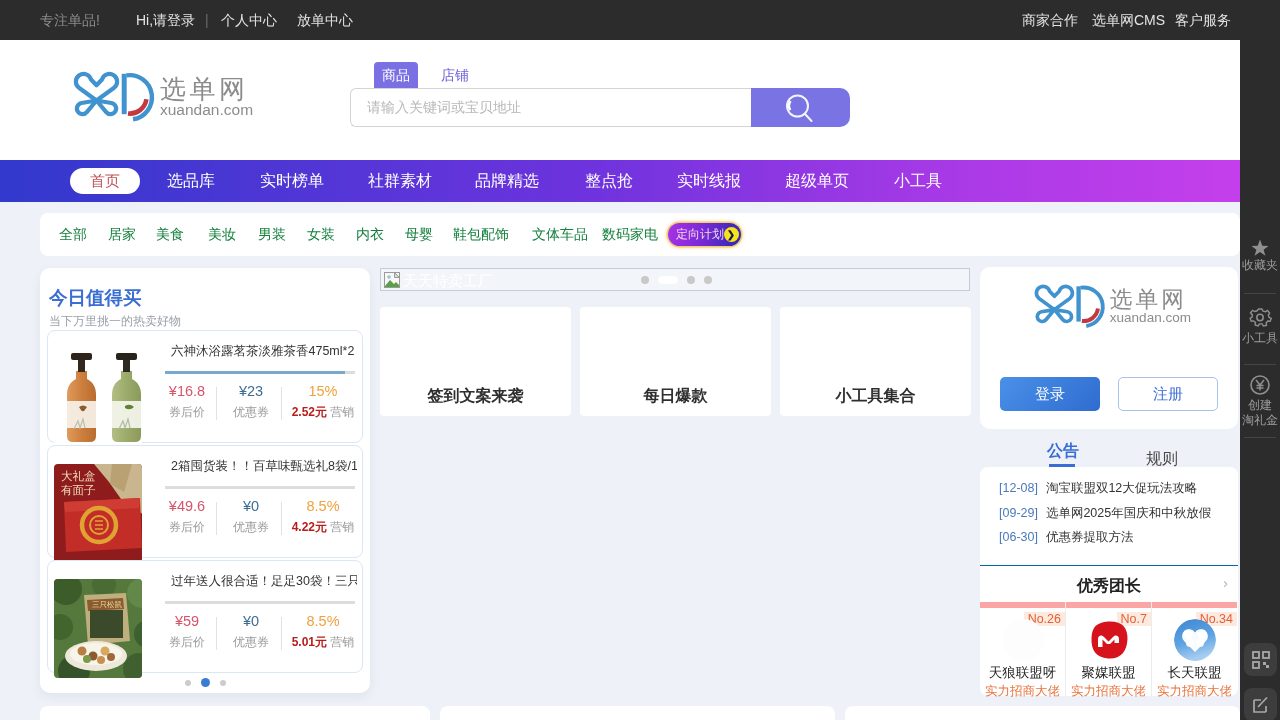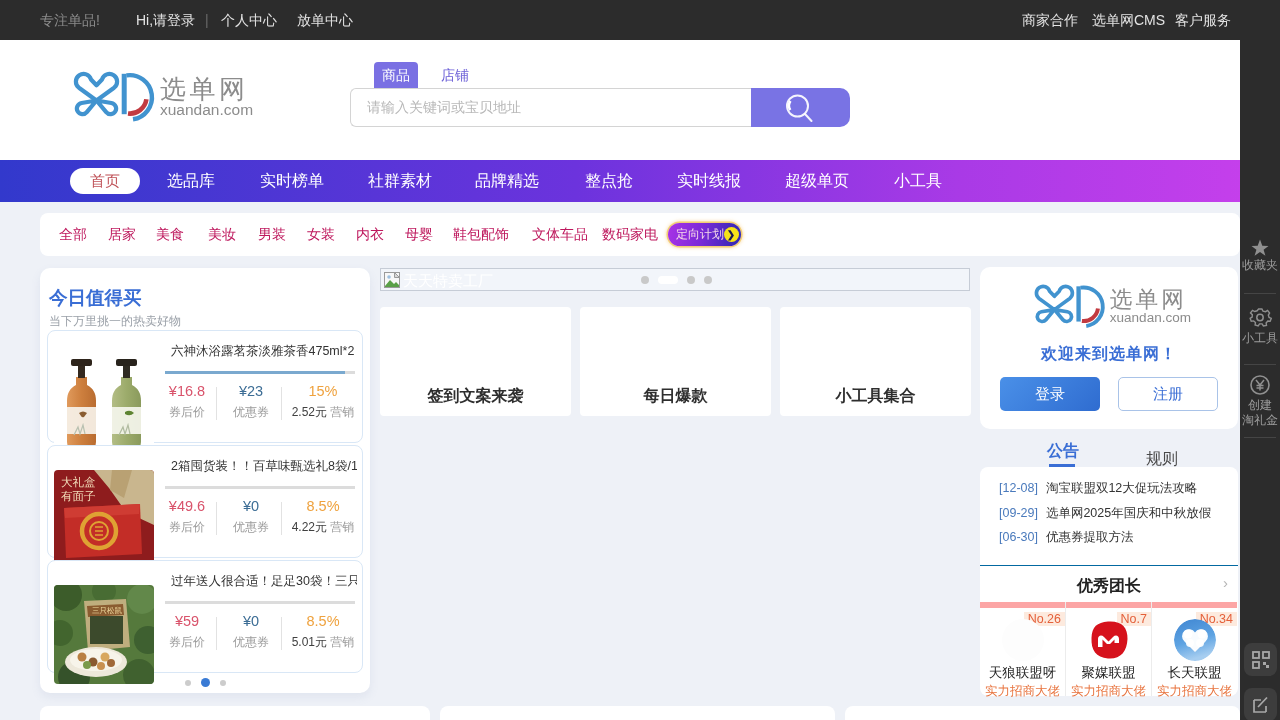--- a/index.html
+++ b/index.html
@@ -22,38 +22,38 @@
   #searchbox .ph { position:absolute; left:16px; top:0; line-height:37px; color:#b8b8b8; font-size:14px; }
   #searchbtn { position:absolute; left:751px; top:48px; width:99px; height:39px; background:#7973e4; border-radius:0 10px 10px 0; }
 
   
   #nav { position:absolute; left:0; top:160px; width:1280px; height:42px; background:linear-gradient(90deg,#3239cc 0%, #6c33dd 45%, #a93ae6 75%, #c840ec 100%); }
   #nav .pill { position:absolute; left:70px; top:8px; width:70px; height:26px; background:#fff; border-radius:13px; color:#bf5157; font-size:15px; text-align:center; line-height:26px; }
   #nav .nv { position:absolute; top:0; line-height:42px; color:#fff; font-size:16px; }
 
   
   #cats { position:absolute; left:40px; top:213px; width:1200px; height:43px; background:#fff; border-radius:8px; }
-  #cats .c { position:absolute; top:0; line-height:43px; font-size:14px; color:#be185d; }
+  #cats .c { position:absolute; top:0; line-height:43px; font-size:14px; color:#15803d; }
   #plan { position:absolute; left:628px; top:10px; width:73px; height:23px; border-radius:12px; background:linear-gradient(100deg,#a832e6,#7c2ad8 45%,#2c28b0); box-shadow:0 0 0 1.5px #f2cd74, 0 0 4px 1px rgba(245,185,80,.7); color:#f5d7e8; font-size:12px; line-height:23px; padding-left:8px; }
   #plan .arr { position:absolute; right:2.5px; top:4px; width:15px; height:15px; border-radius:50%; background:#f6e318; color:#1a1a50; font-weight:bold; font-size:10px; text-align:center; line-height:15px; }
 
   
   #leftcard { position:absolute; left:40px; top:268px; width:330px; height:425px; background:#fff; border-radius:10px; box-shadow:0 4px 10px rgba(120,140,180,.12); }
   #leftcard h2 { position:absolute; left:9px; top:17px; font-size:18.5px; color:#3a6ed5; font-weight:bold; }
   #leftcard .sub { position:absolute; left:9px; top:45px; font-size:12px; color:#9aa0a8; }
   .prod { position:absolute; left:7px; width:316px; height:113px; border:1px solid #d9e7f6; border-radius:8px; background:#fff; }
-  .prod .img { position:absolute; left:6px; top:24px; width:100px; height:99px; border-radius:4px; overflow:hidden; }
+  .prod .img { position:absolute; left:6px; top:18px; width:88px; height:99px; border-radius:4px; overflow:hidden; }
   .prod .tt { position:absolute; left:123px; top:12px; width:186px; font-size:12.5px; color:#333; white-space:nowrap; overflow:hidden; }
   .prod .bar { position:absolute; left:117px; top:40px; width:190px; height:3px; background:#dcdcdc; }
   .prod .bar i { display:block; height:3px; background:#7aa9cf; }
   .prod .col { position:absolute; top:52px; width:90px; text-align:center; }
   .prod .col .v { font-size:14.5px; }
   .prod .col .l { font-size:12px; color:#9a9a9a; margin-top:5px; white-space:nowrap; }
   .prod .sep { position:absolute; top:56px; width:1px; height:33px; background:#e2e2e2; }
-  .red { color:#d9536b; } .blu { color:#3c6d95; } .org { color:#efa23e; } .teal { color:#404040; }
+  .red { color:#d9536b; } .blu { color:#3c6d95; } .org { color:#efa23e; } .teal { color:#b91c1c;font-weight:bold; }
   #dots1 { position:absolute; left:0; width:330px; top:405px; text-align:center; }
   #dots1 span { display:inline-block; width:6px; height:6px; border-radius:50%; background:#ccc; margin:0 5px; vertical-align:middle; }
   #dots1 span.on { width:9px; height:9px; background:#3a7bd5; }
 
   
   #banner { position:absolute; left:380px; top:268px; width:590px; height:23px; border:1px solid #c6ccd6; background:#f2f5fa; }
   #banner .alt { position:absolute; left:22px; top:3px; color:#fff; font-size:15px; }
   #bdots { position:absolute; left:260px; top:7px; }
   #bdots i { display:inline-block; width:8px; height:8px; border-radius:4px; background:#c9c9c9; margin-right:9px; vertical-align:top; }
   #bdots i.on { width:20px; background:#fff; }
@@ -318,21 +318,20 @@
       <path d="M27.5,30.5 L9.9,17.7 A7.7,7.7 0 1 1 22.0,9.5 L27.5,15.3 L33,9.5 A7.7,7.7 0 1 1 45.1,17.7 Z"></path>
       <path d="M27.5,30.5 L12.6,33.0 A5.6,5.6 0 1 0 17.8,42.1 Z"></path>
       <path d="M27.5,30.5 L42.4,33.0 A5.6,5.6 0 1 1 37.2,42.1 Z"></path>
     </g>
     <path d="M55.2,3.8 L55.2,44.2" stroke="#4193cf" stroke-width="5" fill="none"></path>
     <path d="M57.5,5.4 A 22,22 0 1 1 64,49.3" stroke="#4193cf" stroke-width="4.4" fill="none"></path>
     <path d="M59,43.5 A 16.6,16.6 0 0 0 77.4,29.3" fill="none" stroke="#c23a40" stroke-width="4.6"></path>
     <text x="91" y="28" font-size="26" fill="#8c8c8c" letter-spacing="3.5">选单网</text>
     <text x="91" y="44.5" font-size="15.5" fill="#8c8c8c">xuandan.com</text>
   </svg>
-  <div id="wel-txt">欢迎来到选单网！</div>
   <div id="btn-login">登录</div>
   <div id="btn-reg">注册</div>
 </div>
 
 <div id="rtabs">
   <span class="t1">公告<u></u></span>
   <span class="t2">规则</span>
 </div>
 
 <div id="rightcard">

